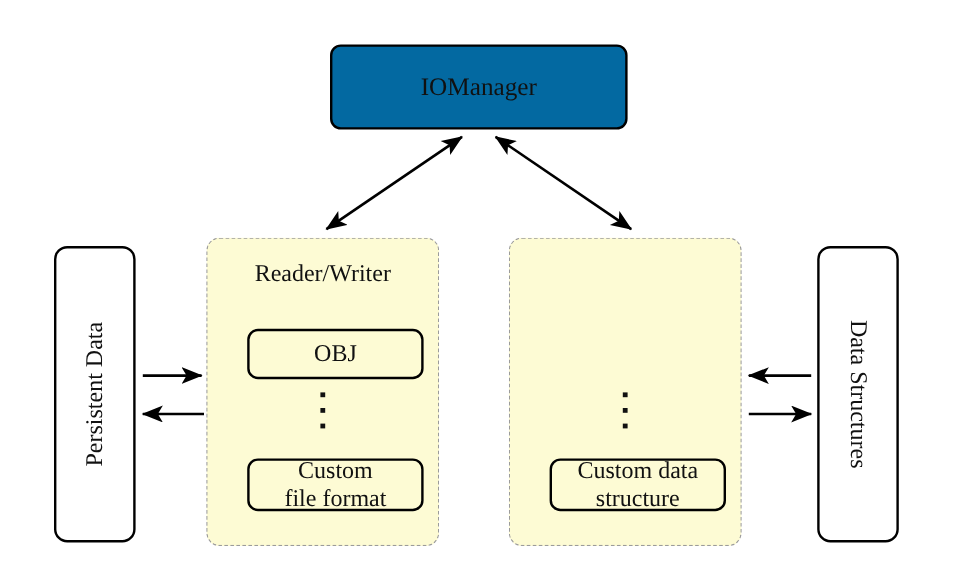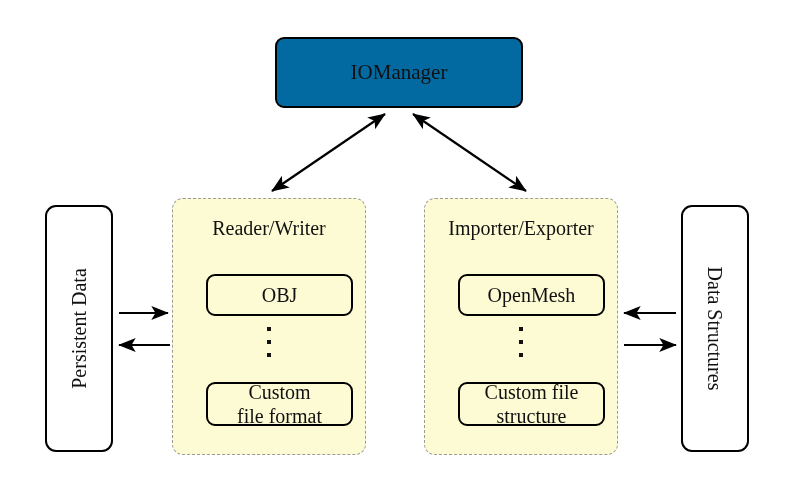--- a/index.html
+++ b/index.html
@@ -215,33 +215,29 @@
 
     <div class="inner bottom">
       <div>
         <div>Custom</div>
         <div>file format</div>
       </div>
     </div>
   </div>
 
   <div class="group" id="group-importerexporter">
-    <div class="group-title">Importer/Exporter</div>
-
-    <div class="inner top">
-      <span>OpenMesh</span>
-    </div>
+
 
     <div class="vdots">
       <span></span>
       <span></span>
       <span></span>
     </div>
 
     <div class="inner bottom">
       <div>
-        <div>Custom file</div>
+        <div>Custom data</div>
         <div>structure</div>
       </div>
     </div>
   </div>
 
 </div>
 
 </body></html>

